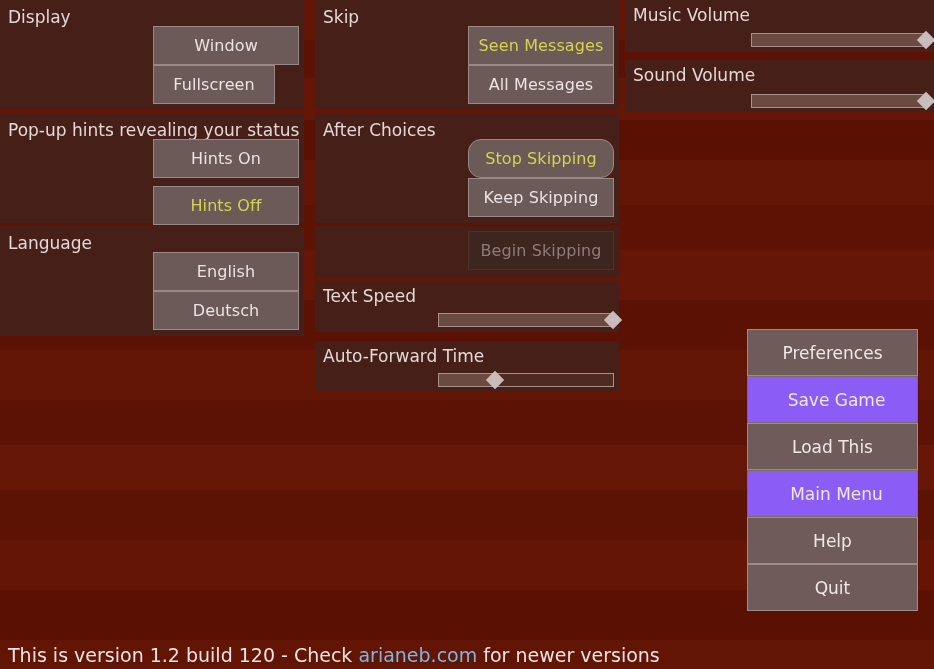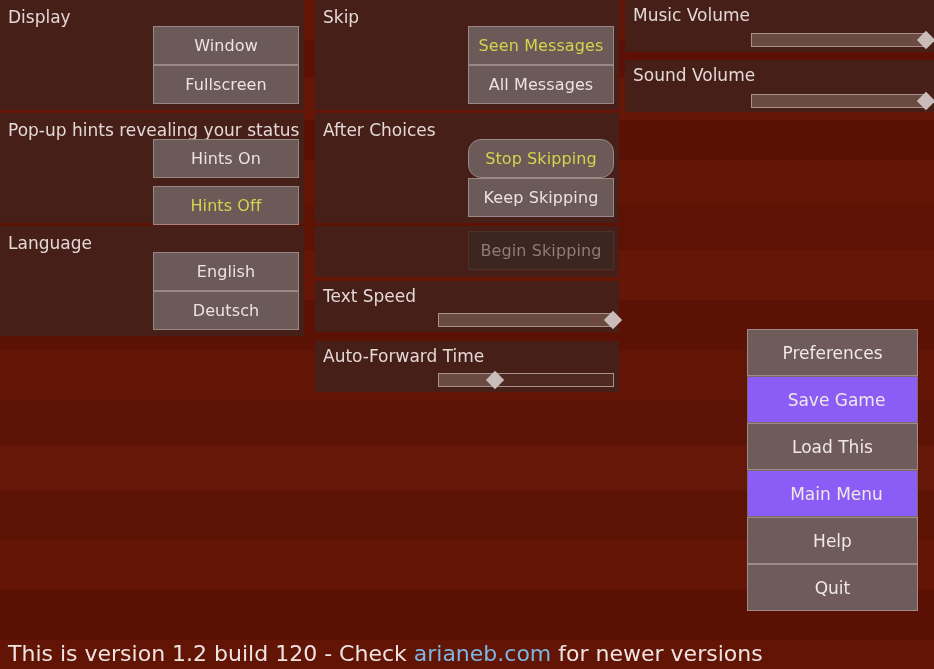--- a/index.html
+++ b/index.html
@@ -93,35 +93,35 @@
   .slider-knob{
     position:absolute;top:50%;
     width:13px;height:13px;
     background:#c9bcba;
     transform:translate(-50%,-50%) rotate(45deg);
   }
 
   
   #footer{
     position:absolute;left:8px;bottom:3px;
-    color:#efe4e2;font-size:22px;white-space:nowrap;
+    color:#efe4e2;font-size:19px;white-space:nowrap;
   }
   #footer .link{color:#7fb6e0;}
 </style>
 </head>
 <body>
 
 <div id="bg-banding"></div>
 
 <div class="layer">
 
   <div class="panel" style="left:0px;top:0px;width:304px;height:110px;">
     <div class="panel-title" style="left:8px;top:7px;">Display</div>
     <div class="btn" style="left:153px;top:26px;width:146px;height:39px;">Window</div>
-    <div class="btn" style="left:153px;top:65px;width:146px;height:39px;">Fullscreen</div>
+    <div class="btn" style="left:153px;top:65px;width:122px;height:39px;">Fullscreen</div>
   </div>
 
   <div class="panel" style="left:0px;top:113px;width:304px;height:110px;padding-left:37px;">
     <div class="panel-title" style="left:8px;top:7px;">Pop-up hints revealing your status</div>
     <div class="btn" style="left:153px;top:26px;width:146px;height:39px;">Hints On</div>
     <div class="btn sel" style="left:153px;top:73px;width:146px;height:39px;">Hints Off</div>
   </div>
 
   <div class="panel" style="left:315px;top:0px;width:304px;height:110px;">
     <div class="panel-title" style="left:8px;top:7px;">Skip</div>

